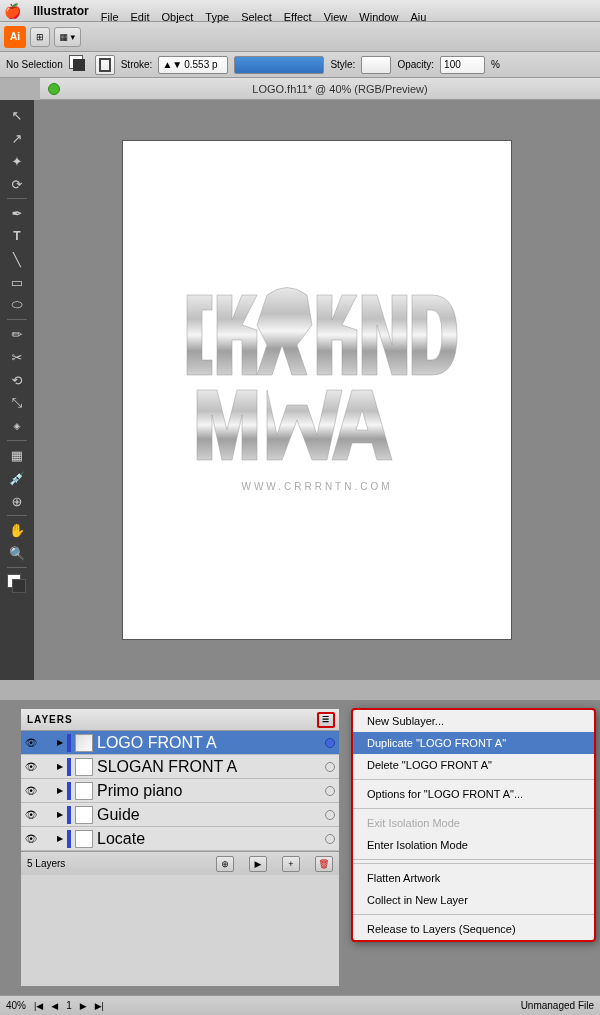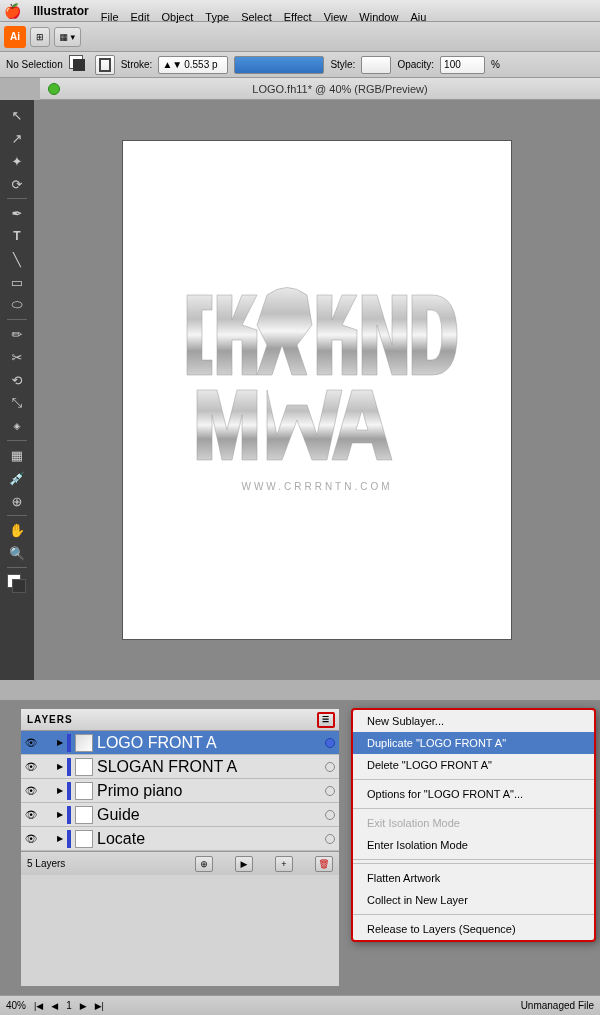--- a/index.html
+++ b/index.html
@@ -278,21 +278,21 @@
       margin-right: 2px;
     }
     .layers-footer {
       height: 24px;
       background: linear-gradient(to bottom, #d8d8d8, #c8c8c8);
       border-top: 1px solid #999;
       display: flex;
       align-items: center;
       padding: 0 6px;
       font-size: 10px;
-      gap: 22px;
+      gap: 15px;
     }
     .footer-btn {
       width: 18px;
       height: 16px;
       background: linear-gradient(to bottom, #e8e8e8, #ccc);
       border: 1px solid #888;
       border-radius: 2px;
       display: flex;
       align-items: center;
       justify-content: center;

